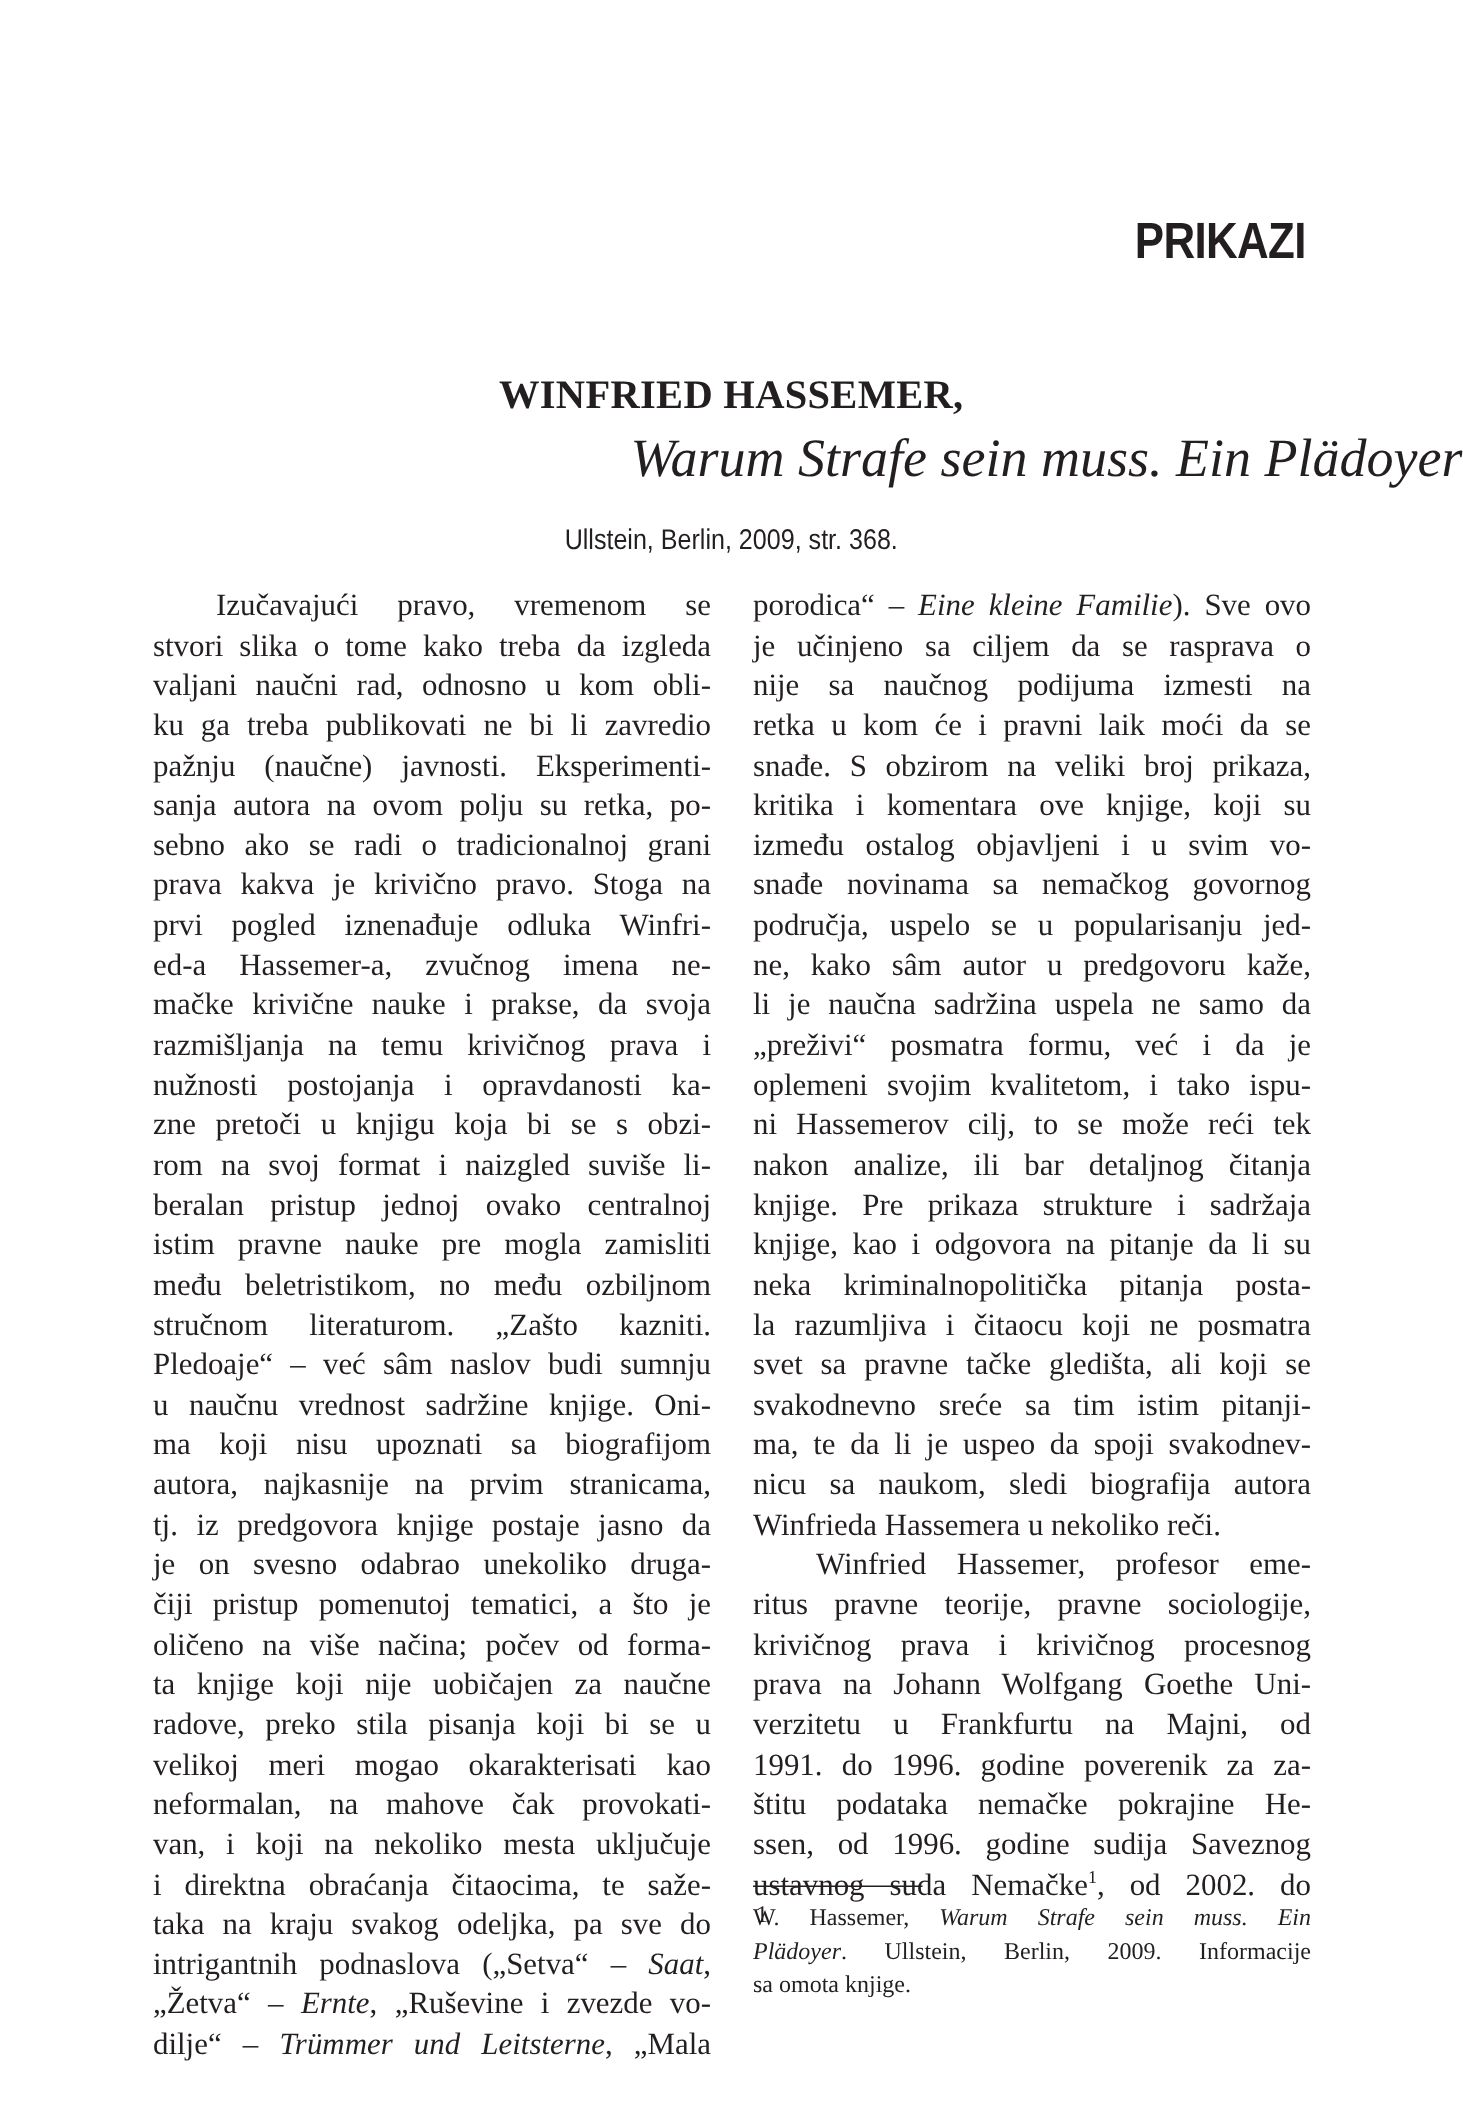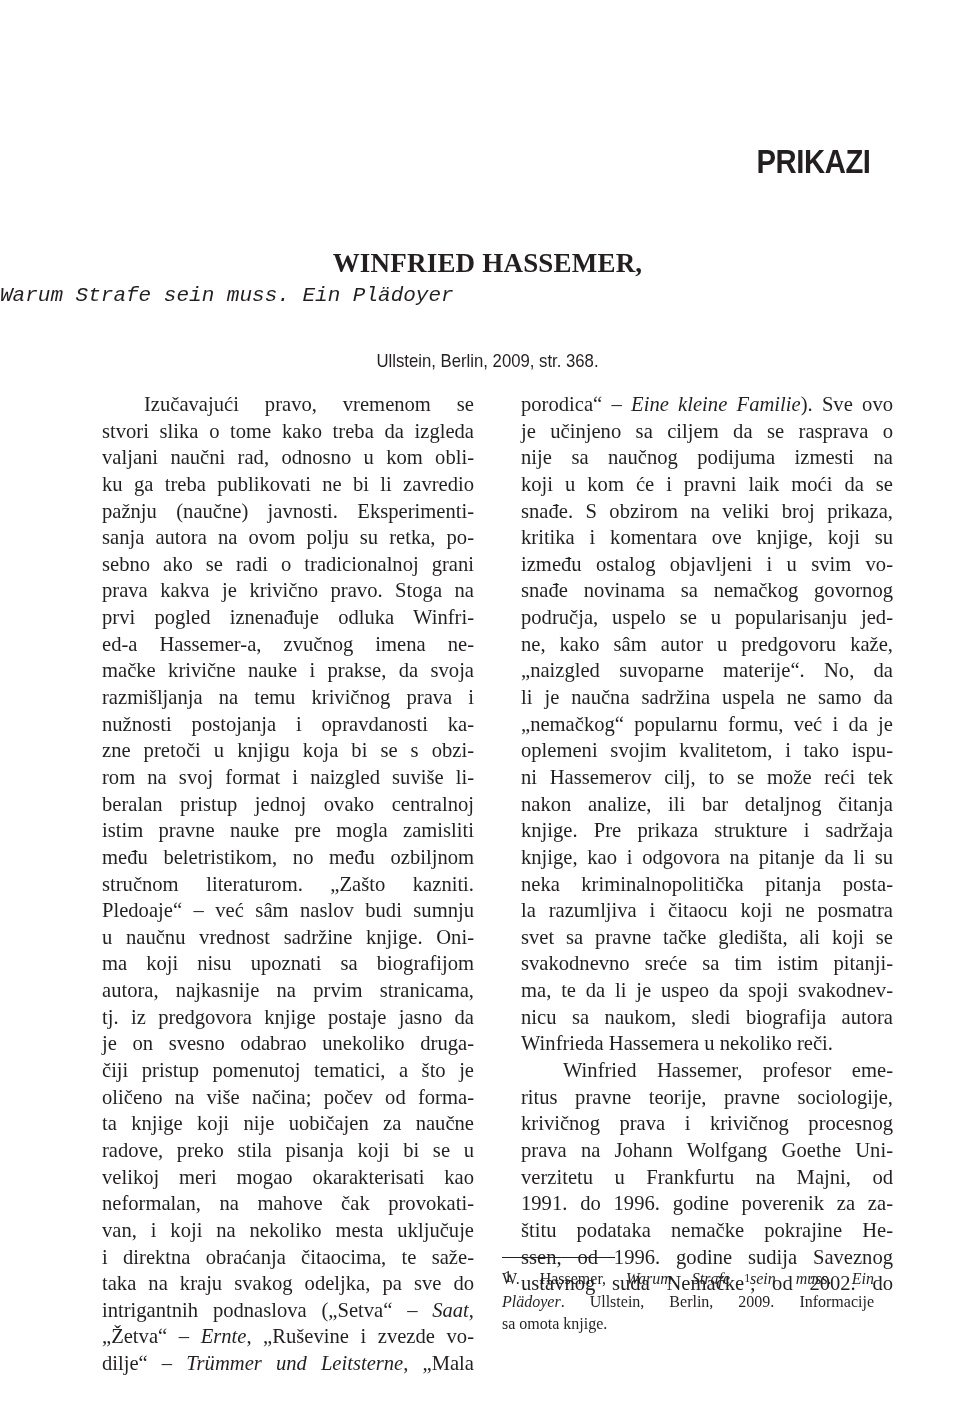--- a/index.html
+++ b/index.html
@@ -7,30 +7,30 @@
   .section-label {
     position: absolute; right: 105px; top: 142px;
     font-family: "Liberation Sans", sans-serif; font-weight: bold;
     font-size: 34px; letter-spacing: -0.5px; transform: scaleX(0.86); transform-origin: right top;
   }
   .author {
     position: absolute; left: 0; right: 0; top: 248px; text-align: center;
     font-family: "Liberation Serif", serif; font-weight: bold; font-size: 27px; letter-spacing: 0.2px;
   }
   .book-title {
-    position: absolute; left: 0; right: 0; top: 284px; text-align: left;
-    font-family: Liberation Mono, monospace; font-style: italic; font-size: 21px;
+    position: absolute; left: 0; right: 0; top: 284px; text-align: right;
+    font-family: Liberation Serif, serif; font-style: italic; font-size: 36px;
   }
   .pubinfo {
     position: absolute; left: 0; right: 0; top: 350px; text-align: center;
     font-family: "Liberation Sans", sans-serif; font-size: 19px; transform: scaleX(0.88);
   }
   .col { position: absolute; top: 391px; width: 372px; font-family: "Liberation Serif", serif; font-size: 20.6px; }
   .col.left { left: 102px; }
-  .col.right { left: 521px; }
+  .col.right { left: 502px; }
   .line {
     height: 26.65px; line-height: 26.65px; white-space: nowrap;
     text-align: justify; text-align-last: justify; overflow: visible;
   }
   .line.last { text-align-last: left; }
   .line.indent { text-indent: 42px; }
   .line i { font-style: italic; }
   sup { font-size: 12px; line-height: 0; vertical-align: 8px; }
   .fn-rule { position: absolute; left: 502px; top: 1257px; width: 113px; border-top: 1.3px solid #231f20; }
   .footnote { position: absolute; left: 502px; top: 1268px; width: 372px; font-family: "Liberation Serif", serif; font-size: 16px; }
@@ -86,30 +86,29 @@
     <div class="line">taka na kraju svakog odeljka, pa sve do</div>
     <div class="line"><span>intrigantnih podnaslova („Setva“ – </span><i>Saat</i><span>,</span></div>
     <div class="line"><span>„Žetva“ – </span><i>Ernte</i><span>, „Ruševine i zvezde vo-</span></div>
     <div class="line"><span>dilje“ – </span><i>Trümmer und Leitsterne</i><span>, „Mala</span></div>
   </div>
 
   <div class="col right">
     <div class="line"><span>porodica“ – </span><i>Eine kleine Familie</i><span>). Sve ovo</span></div>
     <div class="line">je učinjeno sa ciljem da se rasprava o</div>
     <div class="line">nije sa naučnog podijuma izmesti na</div>
-    <div class="line">koji u kom će i pravni laik moći da se</div>
+    <div class="line">retka u kom će i pravni laik moći da se</div>
     <div class="line">snađe. S obzirom na veliki broj prikaza,</div>
     <div class="line">kritika i komentara ove knjige, koji su</div>
     <div class="line">između ostalog objavljeni i u svim vo-</div>
     <div class="line">snađe novinama sa nemačkog govornog</div>
     <div class="line">područja, uspelo se u popularisanju jed-</div>
     <div class="line">ne, kako sâm autor u predgovoru kaže,</div>
-    <div class="line">„naizgled suvoparne materije“. No, da</div>
     <div class="line">li je naučna sadržina uspela ne samo da</div>
-    <div class="line">„nemačkog“ popularnu formu, već i da je</div>
+    <div class="line">„preživi“ posmatra formu, već i da je</div>
     <div class="line">oplemeni svojim kvalitetom, i tako ispu-</div>
     <div class="line">ni Hassemerov cilj, to se može reći tek</div>
     <div class="line">nakon analize, ili bar detaljnog čitanja</div>
     <div class="line">knjige. Pre prikaza strukture i sadržaja</div>
     <div class="line">knjige, kao i odgovora na pitanje da li su</div>
     <div class="line">neka kriminalnopolitička pitanja posta-</div>
     <div class="line">la razumljiva i čitaocu koji ne posmatra</div>
     <div class="line">svet sa pravne tačke gledišta, ali koji se</div>
     <div class="line">svakodnevno sreće sa tim istim pitanji-</div>
     <div class="line">ma, te da li je uspeo da spoji svakodnev-</div>

